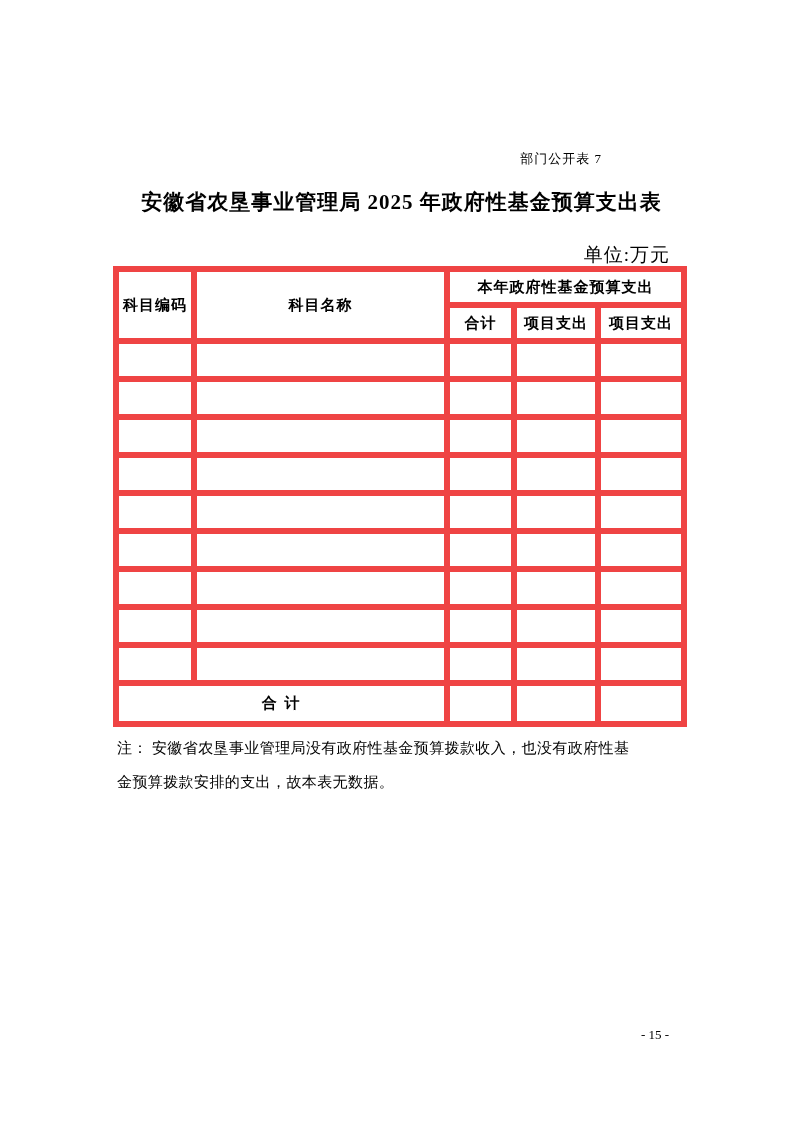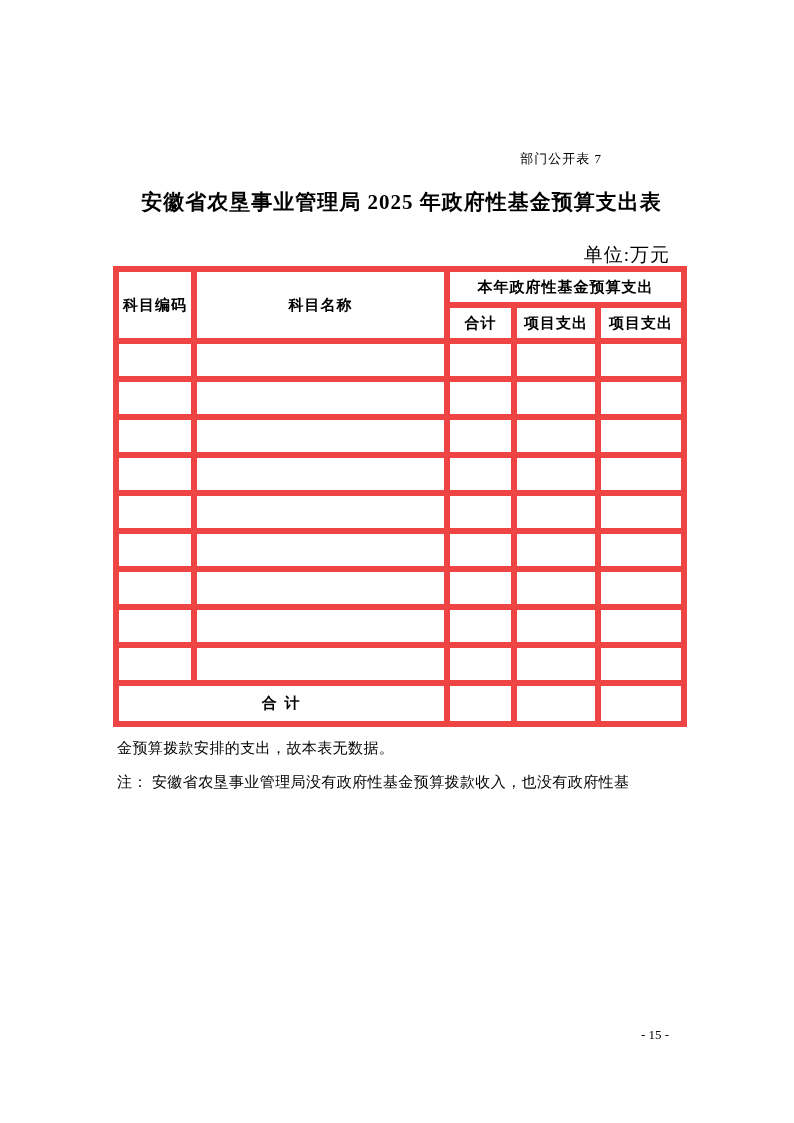--- a/index.html
+++ b/index.html
@@ -192,19 +192,19 @@
       <tr class="footer-row">
         <td colspan="2" class="total-label-cell">合 计</td>
         <td></td>
         <td></td>
         <td></td>
       </tr>
     </tfoot>
   </table>
 
   <div class="note">
+    <div>注： 安徽省农垦事业管理局没有政府性基金预算拨款收入，也没有政府性基</div>
     <div>金预算拨款安排的支出，故本表无数据。</div>
-    <div>注： 安徽省农垦事业管理局没有政府性基金预算拨款收入，也没有政府性基</div>
   </div>
 
   <div class="page-number">- 15 -</div>
 
 </div>
 
 </body></html>

